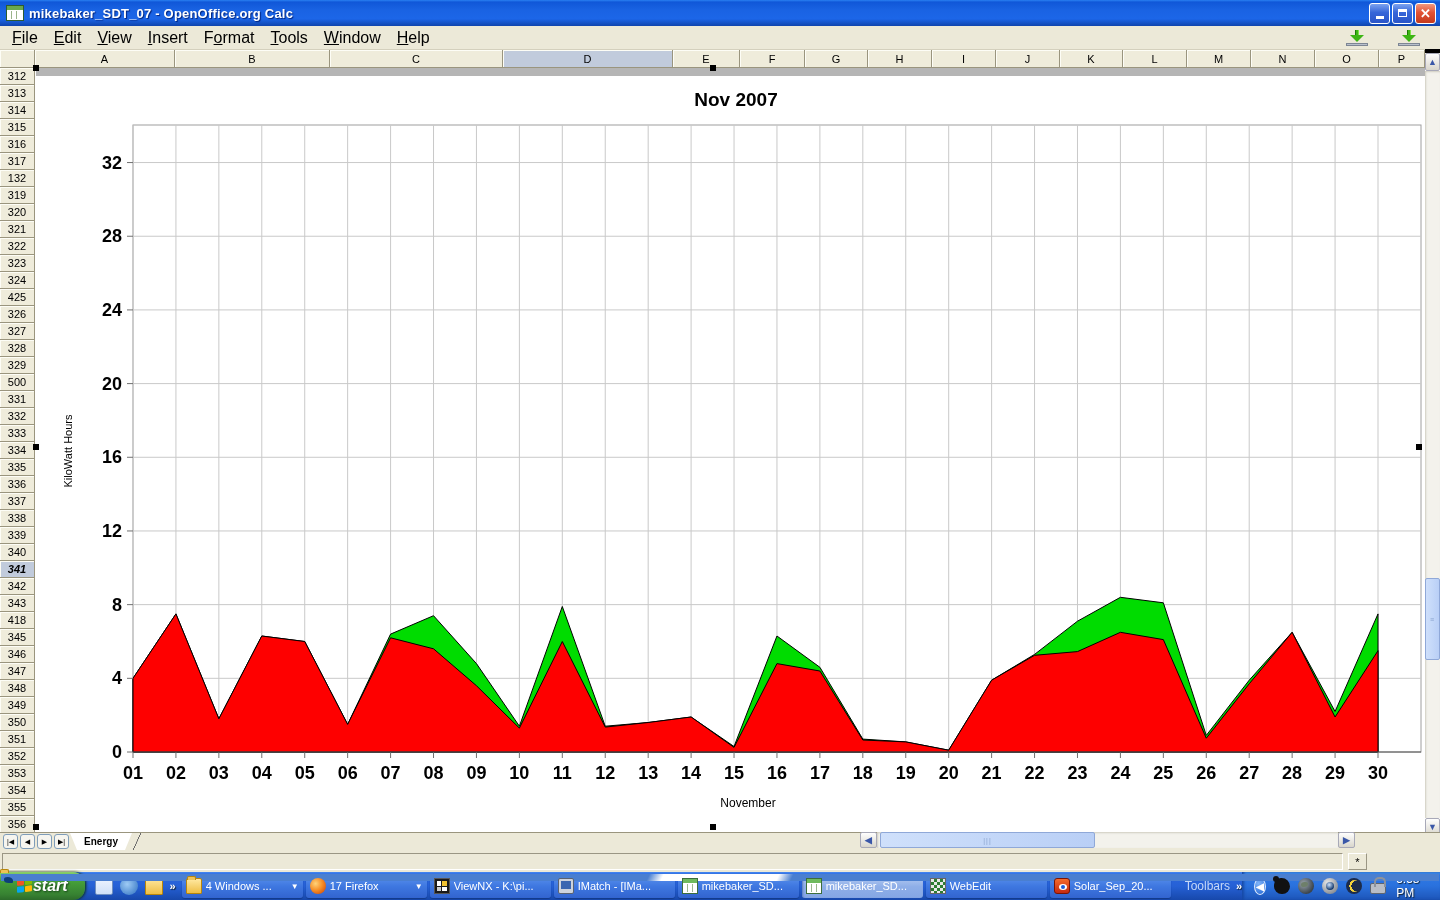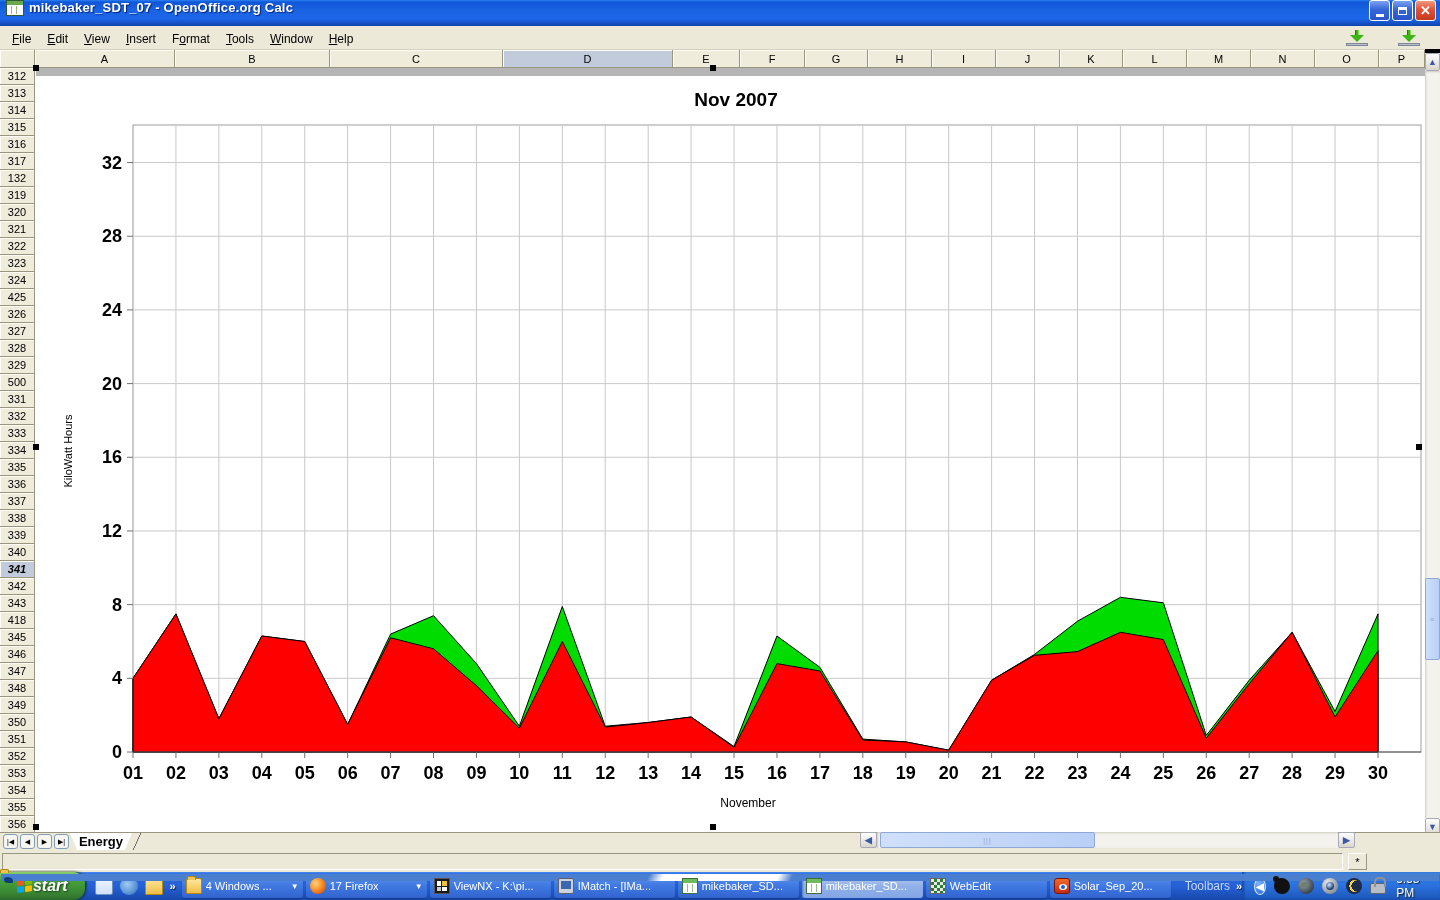--- a/index.html
+++ b/index.html
@@ -3,40 +3,40 @@
 <meta charset="utf-8">
 <style>
   * { margin:0; padding:0; box-sizing:border-box; }
   html,body { width:1440px; height:900px; overflow:hidden; }
   body { font-family:"Liberation Sans",sans-serif; }
   #app { position:relative; width:1440px; height:900px; background:#ece9d8; }
 
   
   #titlebar { position:absolute; left:0; top:0; width:1440px; height:26px;
     background:linear-gradient(180deg,#2a80f2 0%,#1057d8 8%,#1a63e3 40%,#1c66e8 72%,#0f44ad 100%);
-    display:flex; align-items:flex-start; padding:0 4px; }
+    display:flex; align-items:center; padding:0 4px; }
   #titlebar .app-icon { width:18px; height:16px; margin:0 5px 0 2px; position:relative;
     background:#fff; border:1px solid #2f5c2f; }
   #titlebar .app-icon::before { content:""; position:absolute; left:0; top:0; right:0; height:4px; background:#6aa84f; }
   #titlebar .app-icon::after { content:""; position:absolute; left:4px; top:5px; width:1px; bottom:1px;
     background:#9ab48a; box-shadow:5px 0 0 #9ab48a, 0 3px 0 10px #9ab48a00; }
   .title-text { color:#fff; font-weight:bold; font-size:13px; text-shadow:1px 1px 1px #00227a; letter-spacing:.2px; }
   #win-buttons { margin-left:auto; display:flex; gap:2px; }
   .win-btn { width:21px; height:21px; border-radius:3px; border:1px solid #fff;
     color:#fff; font-size:11px; font-weight:bold; display:flex; align-items:center; justify-content:center;
     background:linear-gradient(180deg,#7ba2f0 0%,#3666d8 45%,#2a55c8 100%); }
   .win-btn.close { background:linear-gradient(180deg,#f2987e 0%,#e25235 45%,#c43a1d 100%); }
   .glyph-min { width:8px; height:3px; background:#fff; margin-top:9px; }
   .glyph-restore { width:9px; height:8px; border:1px solid #fff; border-top:3px solid #fff; }
   .glyph-close { font-size:13px; line-height:13px; font-weight:bold; }
 
   
   #menubar { position:absolute; left:0; top:26px; width:1440px; height:24px;
     background:#ece9d8; border-bottom:1px solid #d4d0bd; display:flex; align-items:center; padding-left:4px; }
-  .menu-item { font-size:12px; color:#000; padding:3px 8px; }
+  .menu-item { font-size:16px; color:#000; padding:3px 8px; }
   .menu-item u { text-decoration:underline; }
   #menubar-right { margin-left:auto; display:flex; gap:30px; padding-right:20px; }
   .dock-arrow { width:22px; height:17px; position:relative; }
   .dock-arrow .stem { position:absolute; left:9px; top:1px; width:4px; height:6px; background:#3db514; border-left:1px solid #1d7a06; border-right:1px solid #7fe24a; }
   .dock-arrow .head { position:absolute; left:4px; top:6px; width:0; height:0;
     border-left:7px solid transparent; border-right:7px solid transparent; border-top:7px solid #3db514; }
   .dock-arrow .base { position:absolute; left:0; bottom:0; width:22px; height:3px; background:#b9c0cc; border:1px solid #7d8694; }
 
   
   #colheaders { position:absolute; left:0; top:50px; width:1440px; height:18px; display:flex; background:#ece9d8; }
@@ -75,21 +75,21 @@
   #hscroll .trk  { position:absolute; left:17px; top:0; width:461px; height:16px; }
   #hscroll .thumb{ position:absolute; left:20px; top:0; width:215px; height:16px; }
   #hscroll .right{ position:absolute; left:478px; top:0; width:17px; height:16px; }
 
   
   #tabrow { position:absolute; left:0; top:832px; width:1440px; height:18px; background:#ece9d8; border-top:1px solid #9a957e; }
   .nav-btn { position:absolute; top:1px; width:15px; height:15px; background:#f6f5ef; border:1px solid #7f9db9; border-radius:3px;
     font-size:7px; color:#000; display:flex; align-items:center; justify-content:center; }
   #sheet-tab { position:absolute; left:70px; top:0; width:62px; height:17px; background:#fff;
     clip-path:polygon(0 0,100% 0,calc(100% - 7px) 100%,7px 100%);
-    display:flex; align-items:center; justify-content:center; font-size:13px; font-weight:bold; }
+    display:flex; align-items:center; justify-content:center; font-size:10px; font-weight:bold; }
   #tab-divider { position:absolute; left:131px; top:0; width:12px; height:17px;
     background:linear-gradient(115deg,transparent 47%,#6b6b6b 48%,#6b6b6b 52%,transparent 53%); }
 
   
   #statusbar { position:absolute; left:0; top:850px; width:1440px; height:22px; background:#ece9d8; }
   #status-panel { position:absolute; left:2px; top:3px; width:1341px; height:17px; background:#ece9d8;
     border:1px solid; border-color:#9a9684 #fff #fff #9a9684; }
   #status-box { position:absolute; left:1348px; top:3px; width:19px; height:17px; background:#ece9d8;
     border:1px solid; border-color:#fff #9a9684 #9a9684 #fff; font-size:11px; display:flex; align-items:center; justify-content:center; }
 

